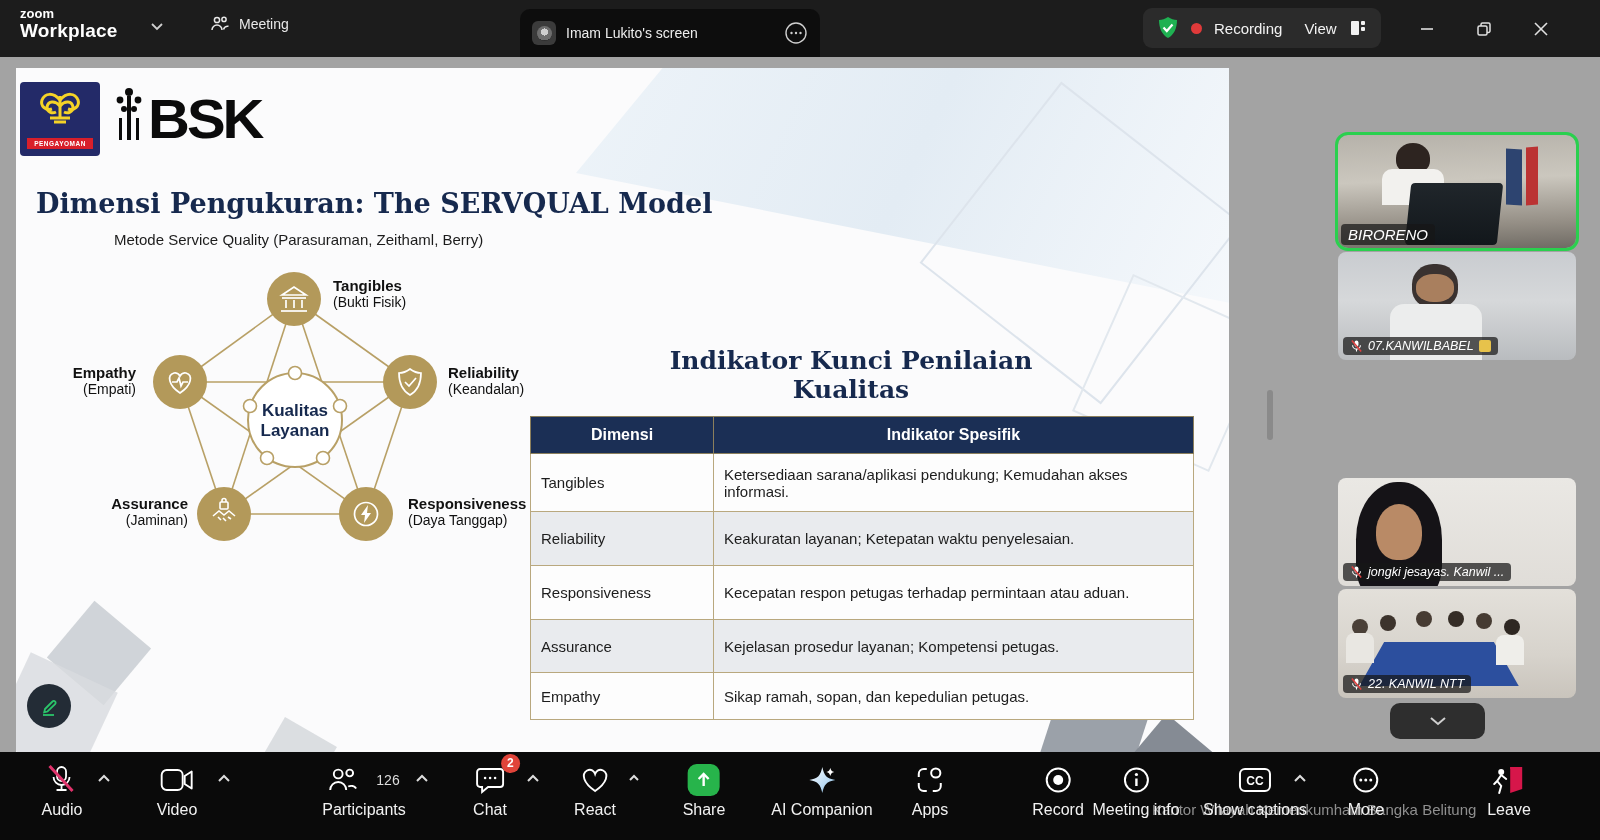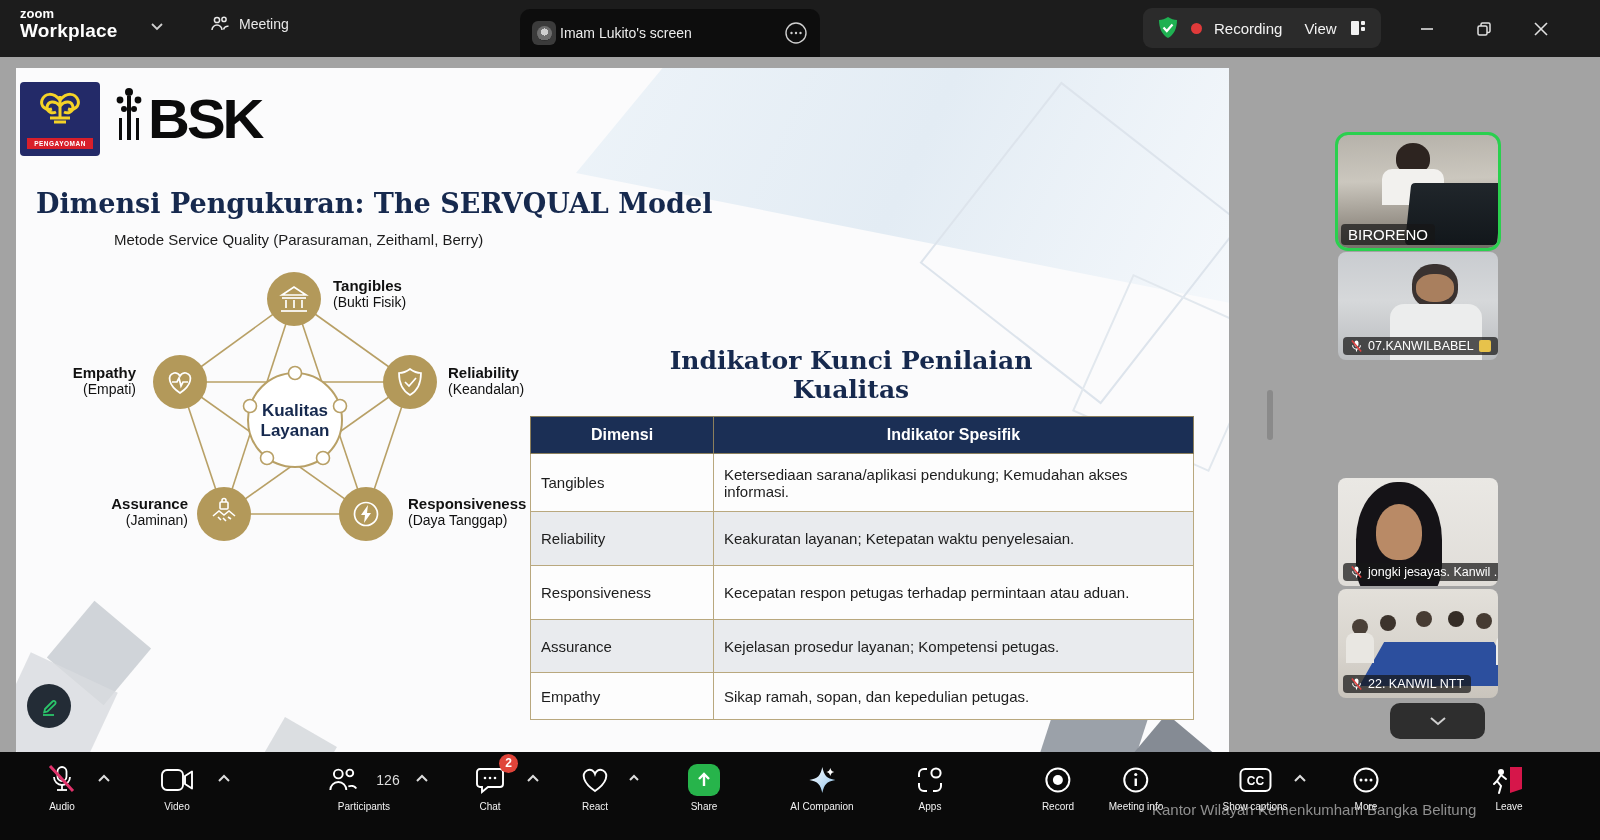--- a/index.html
+++ b/index.html
@@ -6,21 +6,21 @@
   html,body { width:1600px; height:840px; background:#101010; font-family:"Liberation Sans", sans-serif; overflow:hidden; }
   .stage { position:relative; width:1600px; height:840px; background:#a3a3a3; }
 
   
   .topbar { position:absolute; left:0; top:0; width:1600px; height:57px; background:#1c1c1c; }
   .brand { position:absolute; left:20px; top:7px; color:#fff; line-height:1.05; }
   .brand .z { font-size:13px; font-weight:bold; }
   .brand .w { font-size:19px; font-weight:bold; letter-spacing:.2px; }
   .brand-chev { position:absolute; left:150px; top:22px; }
   .tab-meeting { position:absolute; left:210px; top:15px; display:flex; align-items:center; gap:9px; color:#e8e8e8; font-size:14px; }
-  .tab-active { position:absolute; left:520px; top:9px; width:300px; height:48px; background:#0d0d0d; border-radius:10px 10px 0 0; display:flex; align-items:center; padding:0 12px; gap:4px; color:#ededed; font-size:14px; }
+  .tab-active { position:absolute; left:520px; top:9px; width:300px; height:48px; background:#0d0d0d; border-radius:10px 10px 0 0; display:flex; align-items:center; padding:0 12px; gap:10px; color:#ededed; font-size:14px; }
   .tab-avatar { width:24px; height:24px; border-radius:6px; background:#3b3b3b; display:flex; align-items:center; justify-content:center; }
   .tab-avatar .emb { width:15px; height:15px; border-radius:50%; background:radial-gradient(circle at 50% 40%, #cfcfcf 0 30%, #6e6e6e 31% 70%, #2e2e2e 71%); }
   .tab-more { margin-left:auto; }
   .status-pill { position:absolute; left:1143px; top:8px; height:40px; background:#2b2b2b; border-radius:9px; display:flex; align-items:center; padding:0 14px; gap:12px; }
   .rec-dot { width:11px; height:11px; border-radius:50%; background:#e03a3a; }
   .rec-label { color:#f2f2f2; font-size:15px; }
   .view-label { color:#f2f2f2; font-size:15px; margin-left:10px; }
   .winbtn { position:absolute; top:14px; width:30px; height:30px; display:flex; align-items:center; justify-content:center; }
 
   
@@ -48,38 +48,38 @@
   .qtable td { border:1px solid #b9a87e; font-size:15px; color:#1d1d1d; padding:4px 10px; vertical-align:middle; }
   .qtable td.c1 { padding-left:10px; }
   .qtable tr.alt td { background:#e9ebee; }
   .qtable tr.plain td { background:#fdfdfd; }
 
   .pencil-btn { position:absolute; left:11px; top:616px; width:44px; height:44px; border-radius:50%; background:#232c36; display:flex; align-items:center; justify-content:center; z-index:3; }
 
   .scroll-thumb { position:absolute; left:1267px; top:390px; width:6px; height:50px; background:#8a8a8a; border-radius:3px; }
 
   
-  .tile { position:absolute; left:1338px; width:160px; border-radius:8px; overflow:hidden; background:#000; }
+  .tile { position:absolute; left:1338px; width:238px; border-radius:8px; overflow:hidden; background:#000;font-style:italic; }
   .tile.active { outline:3px solid #2ad04e; border-radius:10px; }
   .nametag { position:absolute; left:5px; bottom:5px; display:flex; align-items:center; gap:5px; background:rgba(22,22,22,.72); border-radius:4px; padding:2px 7px; color:#fff; font-size:12.5px; white-space:nowrap; max-width:190px; overflow:hidden; z-index:3; }
   .nametag.big { font-size:15px; left:3px; bottom:3px; }
   .yellow-badge { width:12px; height:12px; background:#e7c24b; border-radius:2px; display:inline-block; }
   .shape { position:absolute; }
   .s1 { background:linear-gradient(178deg,#b6b2aa 0%,#cbc7be 40%,#948e85 78%,#6f6b64 100%); }
   .s2 { background:linear-gradient(180deg,#c9ccd0 0%,#d6d8da 45%,#b9bcbf 100%); }
   .s3 { background:linear-gradient(180deg,#e8a23c 0%,#d97c31 38%,#b65029 62%,#44302f 100%); }
   .s4 { background:linear-gradient(180deg,#eae8e4 0%,#e0ddd8 100%); }
   .s5 { background:linear-gradient(180deg,#e3e0da 0%,#d7d3cc 60%,#c9c4bc 100%); }
   .more-tiles-btn { position:absolute; left:1390px; top:703px; width:95px; height:36px; background:#2e2e2e; border-radius:10px; display:flex; align-items:center; justify-content:center; }
 
   
   .toolbar { position:absolute; left:0; top:752px; width:1600px; height:88px; background:#0a0a0a; }
   .tbitem { position:absolute; top:9px; transform:translateX(-50%); text-align:center; color:#f2f2f2; z-index:2; }
   .tbitem .ic { height:37px; display:flex; align-items:center; justify-content:center; position:relative; }
-  .tbitem .lb { font-size:10px; margin-top:3px; white-space:nowrap; }
+  .tbitem .lb { font-size:16px; margin-top:3px; white-space:nowrap; }
   .tb-chev { position:absolute; top:22px; z-index:2; }
   .count { color:#dcdcdc; font-size:14px; margin-left:18px; }
   .chat-badge { position:absolute; top:-7px; right:-13px; min-width:19px; height:19px; border-radius:10px; background:#e0443a; color:#fff; font-size:12px; font-weight:bold; line-height:19px; padding:0 5px; }
   .share-ic { width:32px; height:32px; border-radius:9px; background:#27b44b; display:flex; align-items:center; justify-content:center; }
   .caption-overlay { position:absolute; left:1152px; top:49px; color:#8f8f8f; font-size:15px; white-space:nowrap; z-index:1; }
 </style>
 </head>
 <body>
 
 <div class="stage">

